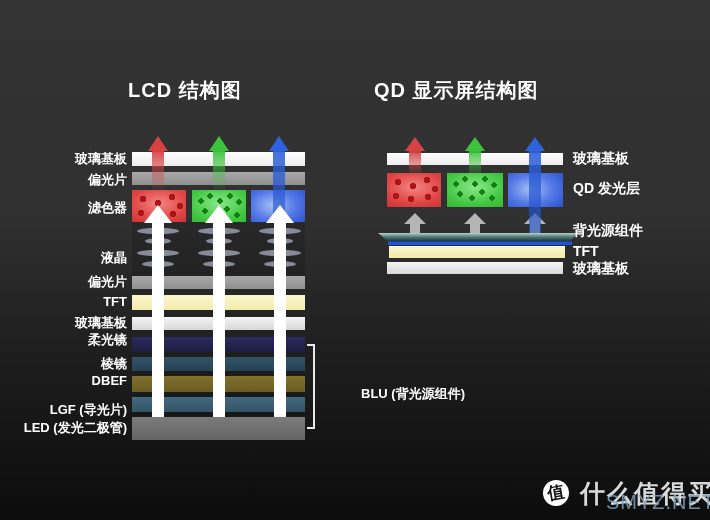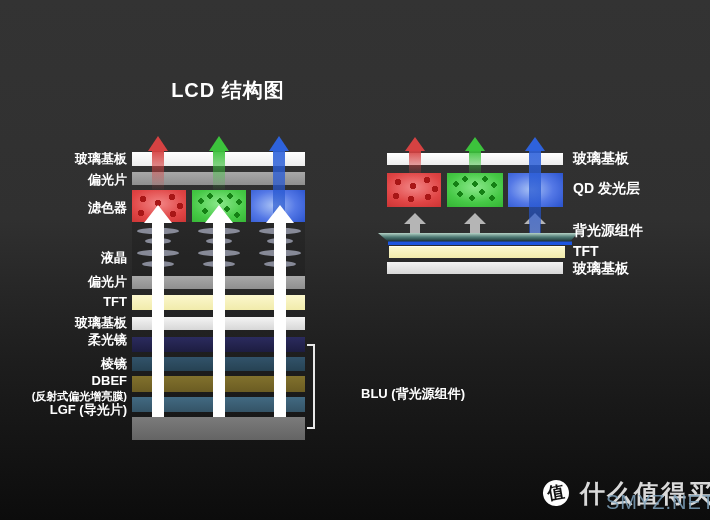--- a/index.html
+++ b/index.html
@@ -1,21 +1,21 @@
 <!DOCTYPE html>
 <html><head>
 <meta charset="utf-8">
 <style>
   html,body{margin:0;padding:0;background:#000;}
   .canvas{
     position:relative;width:710px;height:520px;overflow:hidden;
     background:linear-gradient(180deg,#333333 0%,#303030 42%,#1d1d1d 70%,#0c0c0c 100%);
     font-family:"Liberation Sans", sans-serif;
   }
-  .title{position:absolute;top:78px;height:24px;line-height:24px;text-align:center;
+  .title{position:absolute;top:78px;height:24px;line-height:24px;text-align:left;
     color:#ffffff;font-size:20px;font-weight:bold;letter-spacing:1px;}
   .title-lcd{left:128px;width:200px;}
   .title-qd{left:374px;width:200px;}
 
   .llabel{position:absolute;right:583px;text-align:right;white-space:nowrap;
     color:#ffffff;font-size:13px;font-weight:bold;height:16px;line-height:16px;}
   .llabel.sub{font-size:11px;font-weight:bold;}
   .rlabel{position:absolute;left:573px;white-space:nowrap;
     color:#ffffff;font-size:14px;font-weight:bold;height:16px;line-height:16px;}
 
@@ -68,20 +68,21 @@
     font-weight:bold;letter-spacing:2px;white-space:nowrap;}
   .wm-overlay{position:absolute;left:606px;top:491px;color:#7fa3bd;font-size:20px;
     opacity:0.85;letter-spacing:1px;white-space:nowrap;}
 </style>
 </head>
 <body>
 
 <div class="canvas">
 
   <div class="title title-lcd">LCD 结构图</div>
+  <div class="title title-qd">QD 显示屏结构图</div>
 
   <div class="bar glass-white" style="top:152px;height:14px;"></div>
   <div class="bar polarizer" style="top:172px;height:13px;"></div>
   <div class="block red-fill" style="left:132px;top:190px;width:54px;height:32px;"></div>
   <div class="block green-fill" style="left:192px;top:190px;width:54px;height:32px;"></div>
   <div class="block blue-fill" style="left:251px;top:190px;width:54px;height:32px;"></div>
   <div class="bar" style="top:222px;height:54px;background:rgba(0,0,0,0.14);"></div>
   <div class="bar polarizer" style="top:276px;height:13px;"></div>
   <div class="bar tft" style="top:295px;height:15px;"></div>
   <div class="bar glass-gray" style="top:317px;height:13px;"></div>
@@ -187,22 +188,22 @@
   <div class="llabel" style="top:151px;">玻璃基板</div>
   <div class="llabel" style="top:172px;">偏光片</div>
   <div class="llabel" style="top:200px;">滤色器</div>
   <div class="llabel" style="top:250px;">液晶</div>
   <div class="llabel" style="top:274px;">偏光片</div>
   <div class="llabel" style="top:294px;">TFT</div>
   <div class="llabel" style="top:315px;">玻璃基板</div>
   <div class="llabel" style="top:332px;">柔光镜</div>
   <div class="llabel" style="top:356px;">棱镜</div>
   <div class="llabel" style="top:373px;text-align:center;">DBEF</div>
-  <div class="llabel sub" style="top:388px;">(反射式偏光增亮膜)</div>
   <div class="llabel" style="top:402px;">LGF (导光片)</div>
+  <div class="llabel" style="top:420px;">LED (发光二极管)</div>
 
   <div class="blu-label">BLU (背光源组件)</div>
 
   <div class="rlabel" style="top:150px;">玻璃基板</div>
   <div class="rlabel" style="top:180px;">QD 发光层</div>
   <div class="rlabel" style="top:222px;">背光源组件</div>
   <div class="rlabel" style="top:243px;">TFT</div>
   <div class="rlabel" style="top:260px;">玻璃基板</div>
 
   <div class="wm-badge">值</div>

